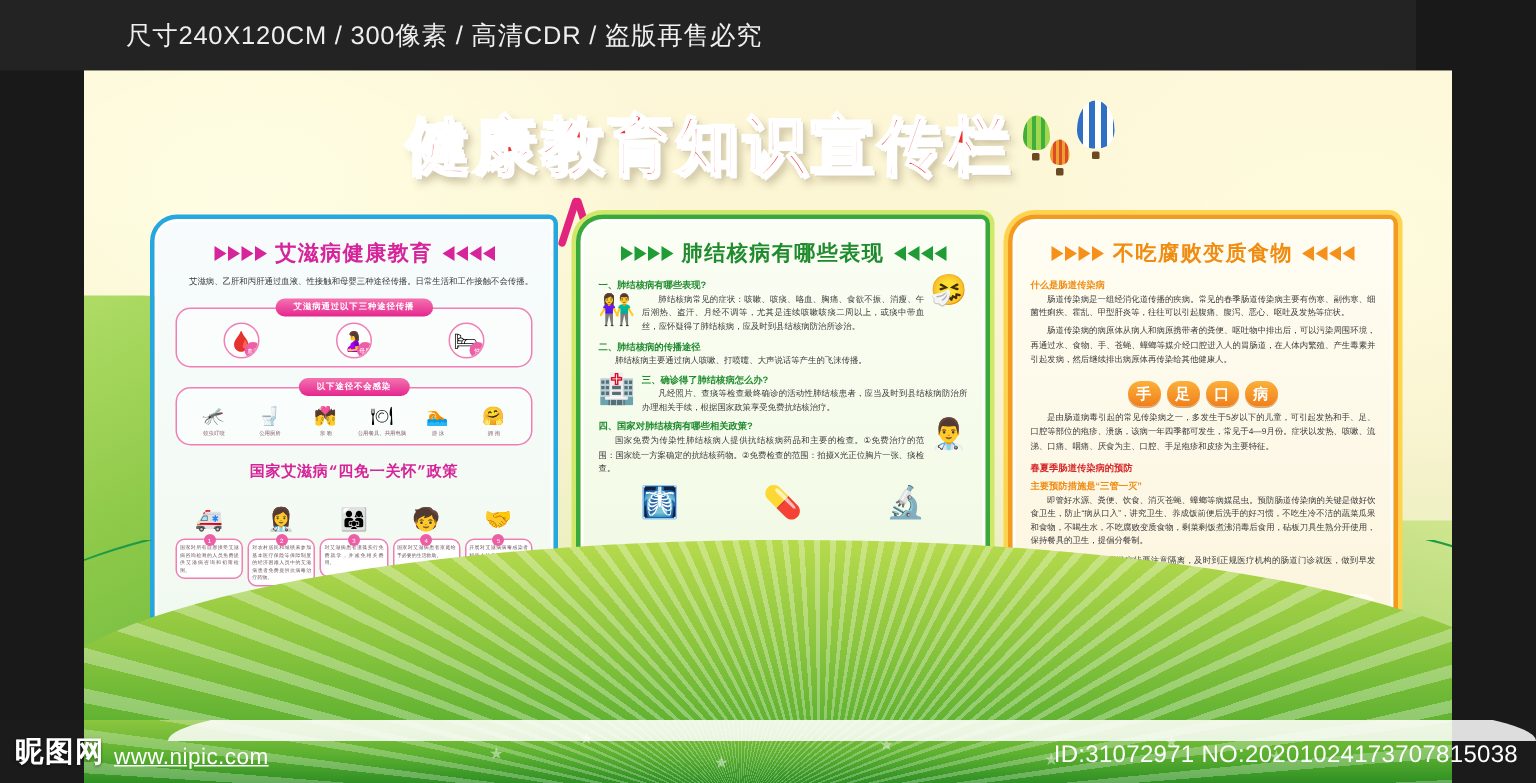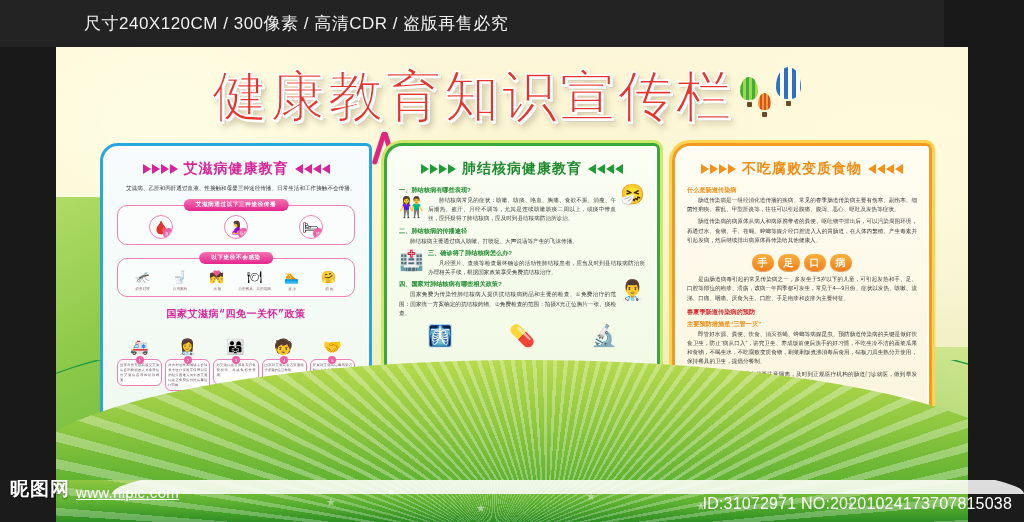--- a/index.html
+++ b/index.html
@@ -65,21 +65,21 @@
     background:linear-gradient(210deg,#b5dd63 0%, #8dc748 60%, #63b235 100%);
     border-radius:70% 0 0 0 / 40% 0 0 0; opacity:.55;
   }
   
   .title-row{
     position:absolute; left:0; top:14px; width:912px; height:72px;
     display:flex; align-items:center; justify-content:center;
   }
   .main-title{
     font-family:"DejaVu Sans","Liberation Sans",sans-serif;
-    font-size:55px; font-weight:normal; letter-spacing:3px;
+    font-size:42px; font-weight:bold; letter-spacing:3px;
     color:#e8322c;
     -webkit-text-stroke:1.5px #ffffff;
     text-shadow:
       2px 2px 0 #ffffff, 3px 3px 0 #d8d0b8, 4px 5px 6px rgba(120,100,60,.45);
     white-space:nowrap;
   }
   .balloons{ position:relative; width:74px; height:60px; margin-left:4px; }
   .balloon{ position:absolute; }
   .balloon .env{
     width:100%; height:76%; border-radius:50% 50% 42% 42% / 62% 62% 38% 38%;
@@ -234,21 +234,21 @@
       repeating-conic-gradient(from 198deg at 48% 150%,
         rgba(255,255,255,.26) 0deg 1.0deg, rgba(255,255,255,0) 1.0deg 2.8deg),
       linear-gradient(180deg,#8cc63f 0%, #5cb030 55%, #2f8f24 100%);
   }
   .foot-arc{
     position:absolute; left:56px; top:-26px; width:912px; height:40px;
     border-radius:50% 50% 0 0/100% 100% 0 0;
     background:#ffffff; opacity:.85;
   }
   .brand{
-    position:absolute; left:10px; bottom:20px; display:flex; align-items:flex-end; gap:6px;
+    position:absolute; left:10px; bottom:8px; display:flex; align-items:flex-end; gap:6px;
     color:#fff;
   }
   .brand-cn{
     font-size:19px; font-weight:bold; letter-spacing:1px;
     font-family:"DejaVu Sans","Liberation Sans",sans-serif;
     text-shadow:0 1px 2px rgba(0,0,0,.5);
   }
   .brand-url{ font-size:15px; letter-spacing:.3px; padding-bottom:1px;text-decoration:underline; }
   .idno{
     position:absolute; right:12px; bottom:9px; color:#ffffff; font-size:16px;
@@ -409,21 +409,21 @@
     </div>
 
     <div class="panel panel-tb">
       <div class="p-head">
         <div class="arrows arr-r c-green">
             <i></i>
             <i></i>
             <i></i>
             <i></i>
           </div>
-        <div class="ptitle t-green">肺结核病健康教育</div>
+        <div class="ptitle t-green">肺结核病有哪些表现</div>
         <div class="arrows arr-l c-green">
             <i></i>
             <i></i>
             <i></i>
             <i></i>
           </div>
       </div>
 
       <div class="tb-flow">
         <div style="float:right; margin:0 0 2px 4px;" class="art-float">🤧</div>

